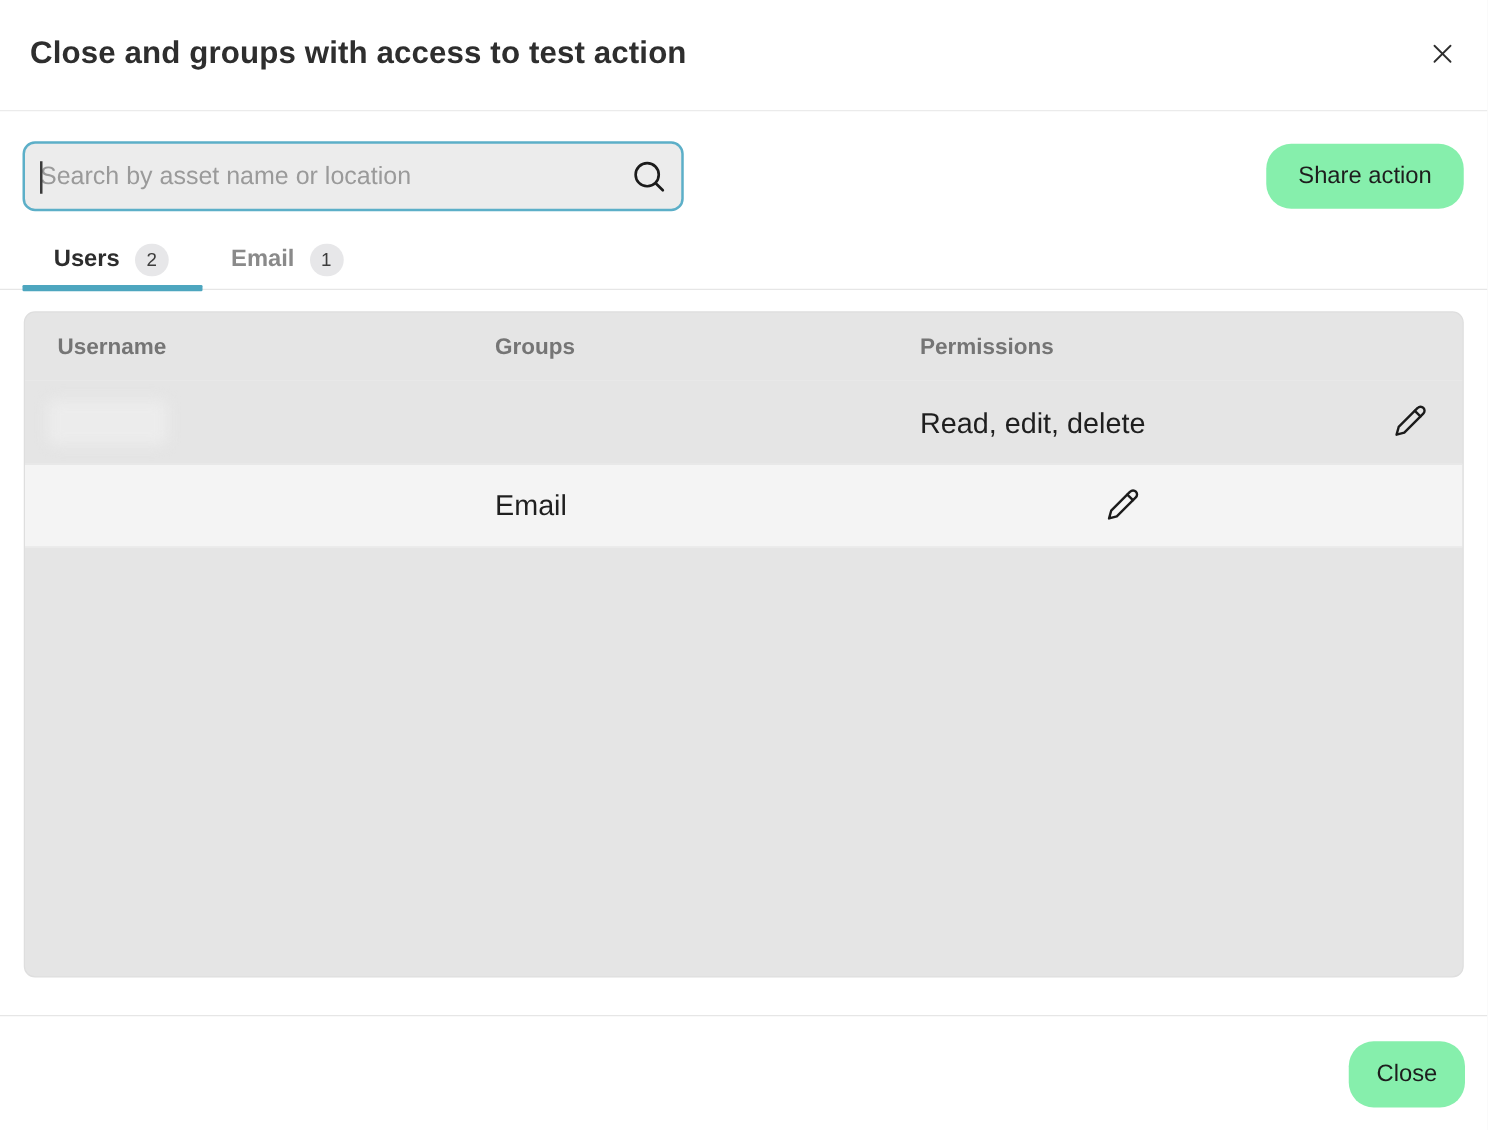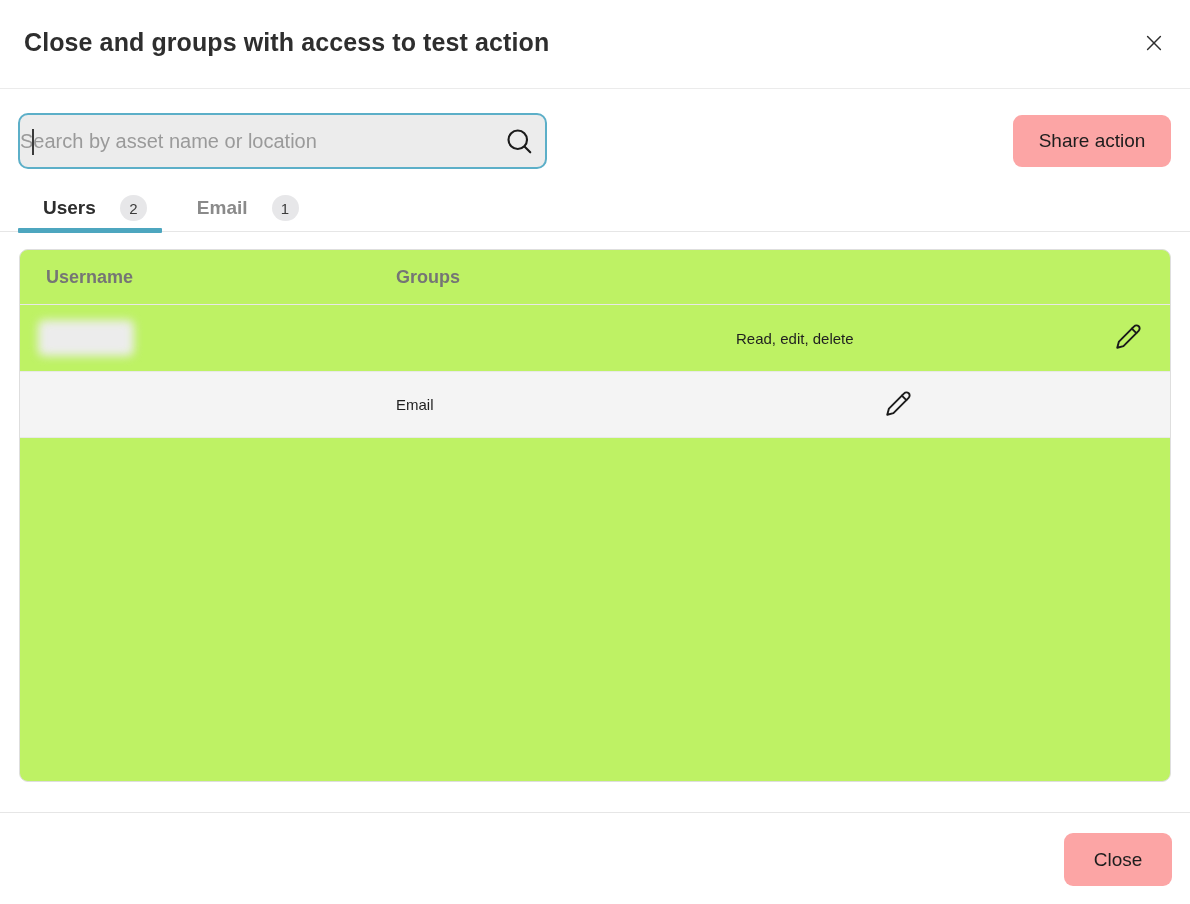--- a/index.html
+++ b/index.html
@@ -40,51 +40,52 @@
     background: #ececec;
     border: 2px solid #5cafc8;
     border-radius: 10px;
     display: flex; align-items: center;
   }
   .search-field input {
     flex: 1; height: 100%;
     background: transparent; border: none; outline: none;
     font-family: "Liberation Sans", sans-serif;
     font-size: 20px; color: #333;
+    padding-left: 12px;
     caret-color: #333;
   }
   .search-field input::placeholder { color: #9a9a9a; opacity: 1; }
   .search-caret {
     position: absolute; left: 12px; top: 14px;
     width: 1.5px; height: 26px; background: #3a3a3a;
   }
   .search-icon-wrap {
     width: 46px; display: flex; align-items: center; justify-content: center;
     padding-right: 6px;
   }
 
   .btn-gray {
-    background: #fca5a5; border: none; border-radius: 9px;
+    background: #86efac; border: none; border-radius: 20px;
     font-family: "Liberation Sans", sans-serif;
     font-size: 19px; color: #1d1d1d;
     cursor: pointer;
   }
   .share-action-btn {
     position: absolute; right: 19px; top: 115px;
     width: 158px; height: 52px;
   }
 
   
   .tabs {
     position: absolute; left: 18px; top: 188px;
     display: flex;
   }
   .tab {
     display: flex; align-items: center; justify-content: center;
-    gap: 24px;
+    gap: 12px;
     padding: 0 25px;
     height: 40px;
     background: transparent; border: none; cursor: pointer;
     font-family: "Liberation Sans", sans-serif;
   }
   .tab .tab-label { font-size: 19px; font-weight: 700; color: #8a8a8a; }
   .tab.active .tab-label { color: #2d2d2d; }
   .count-badge {
     display: inline-flex; align-items: center; justify-content: center;
     min-width: 27px; height: 26px; padding: 0 8px;
@@ -101,33 +102,33 @@
     width: 144px; height: 5px;
     background: #4da6bf; border-radius: 1px;
   }
 
   
   .users-table {
     position: absolute; left: 19px; top: 249px;
     width: 1152px; height: 533px;
     border: 1px solid #dedede;
     border-radius: 9px;
-    background: #bef264;
+    background: #e5e5e5;
     overflow: hidden;
   }
   .t-row {
     display: grid;
     grid-template-columns: 350px 340px 1fr 84px;
     align-items: center;
   }
   .t-head { height: 54px; }
   .t-head .t-cell {
     font-size: 18px; font-weight: 700; color: #757575;
   }
-  .t-cell { padding-left: 26px; font-size: 15px; color: #1f1f1f; }
+  .t-cell { padding-left: 26px; font-size: 23px; color: #1f1f1f; }
   .t-cell.icon-cell {
     padding-left: 0;
     display: flex; align-items: center; justify-content: center;
   }
   .data-row { height: 67px; border-top: 1px solid #e8e8e8; }
   .data-row.alt { background: #f4f4f4; border-bottom: 1px solid #e8e8e8; }
   .redacted-blob {
     width: 96px; height: 36px; margin-left: -8px;
     background: #ececec; border-radius: 6px;
     filter: blur(5px);
@@ -138,21 +139,21 @@
     display: flex; align-items: center; justify-content: center;
   }
 
   
   .footer-divider {
     position: absolute; left: 0; right: 0; top: 812px;
     height: 1px; background: #e6e6e6;
   }
   .close-btn {
     position: absolute; right: 18px; top: 833px;
-    width: 108px; height: 53px;
+    width: 93px; height: 53px;
   }
 </style>
 </head>
 <body>
 
 <div class="modal">
 
   <h1 class="modal-title">Close and groups with access to test action</h1>
   <button class="close-x-btn">
     <span>
@@ -186,20 +187,21 @@
       <span class="tab-label">Email</span>
       <span class="count-badge">1</span>
     </button>
   </div>
   <div class="tab-underline"></div>
 
   <div class="users-table">
     <div class="t-row t-head">
       <div class="t-cell">Username</div>
       <div class="t-cell">Groups</div>
+      <div class="t-cell">Permissions</div>
       <div class="t-cell icon-cell"></div>
     </div>
 
     <div class="t-row data-row">
       <div class="t-cell">
         <div class="redacted-blob"></div>
       </div>
       <div class="t-cell"></div>
       <div class="t-cell">Read, edit, delete</div>
       <div class="t-cell icon-cell">

